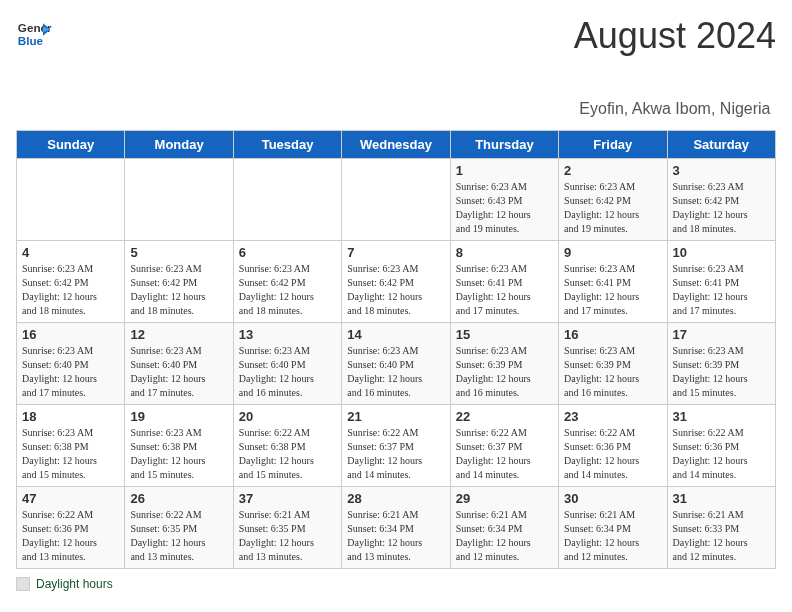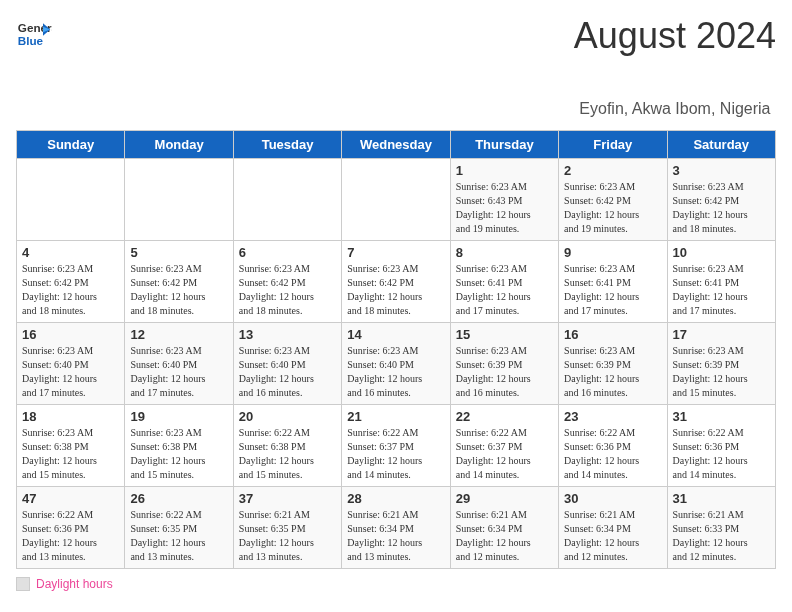--- a/index.html
+++ b/index.html
@@ -77,21 +77,21 @@
       line-height: 1.4;
       color: #333;
       font-family: Liberation Serif, serif;
     }
     .empty-cell {
       background: #fff !important;
     }
     .footer-note {
       margin-top: 8px;
       font-size: 12px;
-      color: #ec4899;
+      color: #14532d;
       display: flex;
       align-items: center;
       gap: 6px;
     }
     .footer-box {
       display: inline-block;
       width: 14px;
       height: 14px;
       background: #e0e0e0;
       border: 1px solid #ccc;

